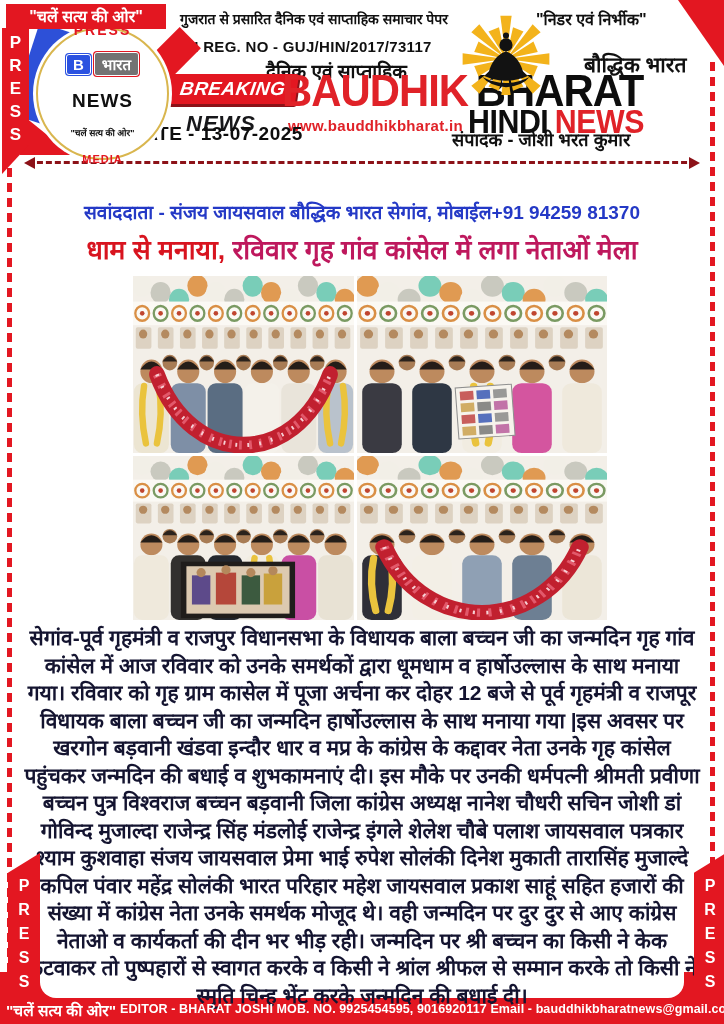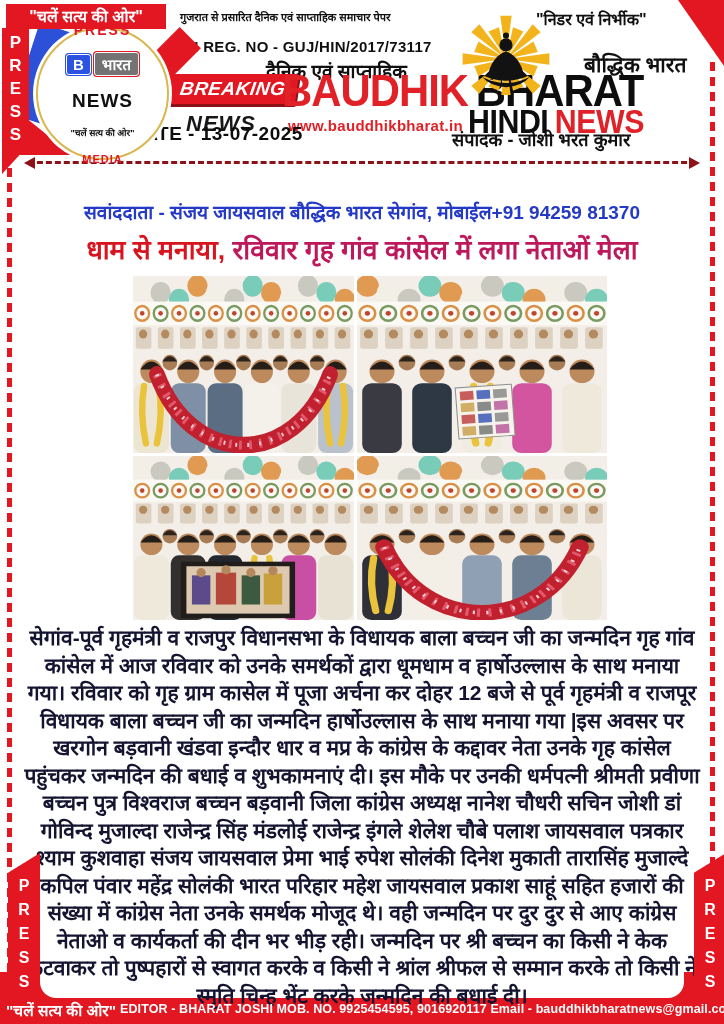--- a/index.html
+++ b/index.html
@@ -38,21 +38,21 @@
     display:flex; flex-direction:column; align-items:center; justify-content:center; gap:14px; text-align:center; }
   .lg-press { color:#e31721; font-size:14px; font-weight:800; letter-spacing:2px; }
   .lg-row { display:flex; gap:3px; align-items:center; }
   .lg-b { background:#2b52e0; color:#fff; font-size:15px; font-weight:900; padding:1px 6px; border-radius:3px; border:1px solid #fff; box-shadow:0 0 0 1px #2b52e0; }
   .lg-bharat { background:#737373; color:#fff; font-size:15px; font-weight:900; padding:1px 7px; border-radius:3px; border:1px solid #fff; box-shadow:0 0 0 1px #e31721; }
   .lg-news { color:#101010; font-size:19px; font-weight:900; letter-spacing:1px; }
   .lg-slogan { color:#101010; font-size:9px; font-weight:700; }
   .lg-media { color:#e31721; font-size:11px; font-weight:800; letter-spacing:1px; }
 
   
-  .tagline { left:180px; top:9px; width:340px; font-size:11px; font-weight:800; color:#101010; }
+  .tagline { left:180px; top:9px; width:340px; font-size:14px; font-weight:800; color:#101010; }
   .rni { left:172px; top:38px; font-size:15px; font-weight:800; color:#101010; letter-spacing:.3px; }
   .dailyweekly { left:266px; top:58px; font-size:19px; font-weight:800; color:#101010; }
   .slashes { left:146px; top:78px; color:#e31721; font-size:24px; font-weight:900; font-style:italic; }
   .breaking-badge { left:168px; top:74px; background:#e31721; color:#fff; font-size:19px; font-weight:900;
     font-style:italic; padding:4px 12px; border-radius:3px; transform:skewX(-8deg);
     box-shadow:2px 3px 0 #8c1218; letter-spacing:.5px; }
   .breaking-sub { left:186px; top:111px; color:#17171a; font-size:22px; font-weight:900; font-style:italic;
     text-shadow:1px 1px 0 #fff,-1px -1px 0 #fff; letter-spacing:1px; }
   .masthead { left:282px; top:66px; font-size:44px; font-weight:900; transform:scaleX(.95);
     transform-origin:left; white-space:nowrap; letter-spacing:-1px; }

